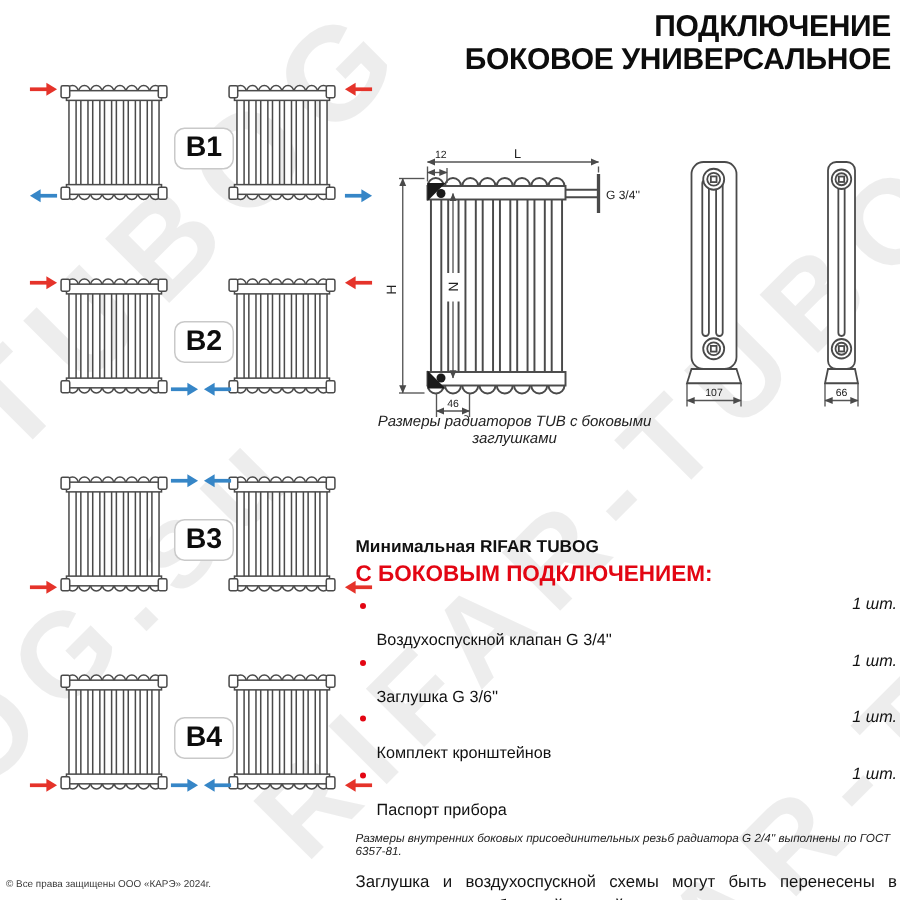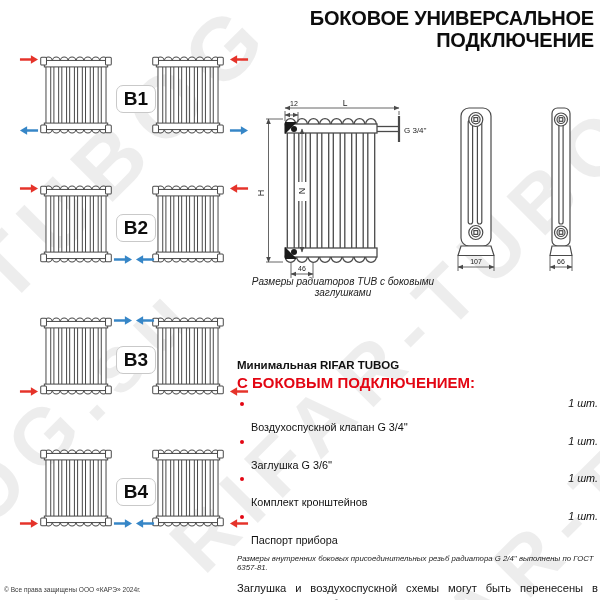--- a/index.html
+++ b/index.html
@@ -106,22 +106,22 @@
   <div class="watermark">
     <span class="wm wm1">TUBOG</span>
     <span class="wm wm2">RIFAR-TUBOG.su</span>
     <span class="wm wm3">TUBOG.su</span>
     <span class="wm wm4">RIFAR-TUBOG</span>
   </div>
 
   <div class="content">
 
     <div class="title">
+      <div>ПОДКЛЮЧЕНИЕ</div>
       <div>БОКОВОЕ УНИВЕРСАЛЬНОЕ</div>
-      <div>ПОДКЛЮЧЕНИЕ</div>
     </div>
 
     <div class="scheme-row row-b1">
       <svg class="rad rad-left" viewBox="0 0 100 120">
           <use href="#radsym"></use>
         </svg>
       <svg class="rad rad-right" viewBox="0 0 100 120">
           <use href="#radsym"></use>
         </svg>
       <div class="slabel">B1</div>

